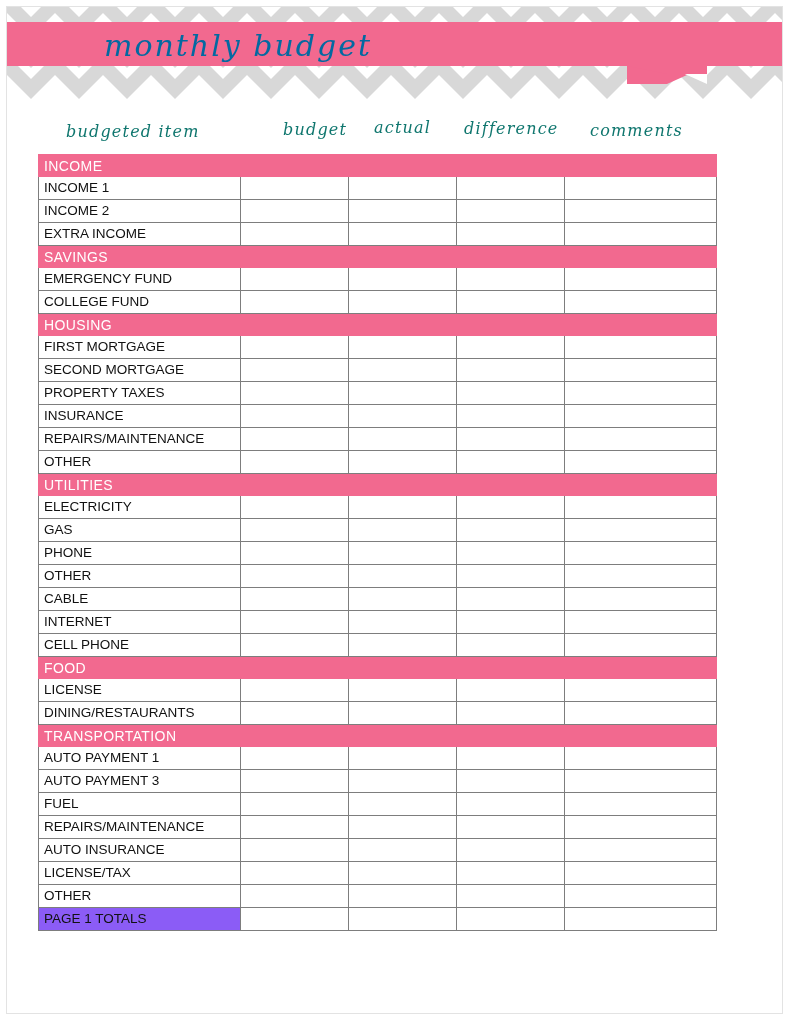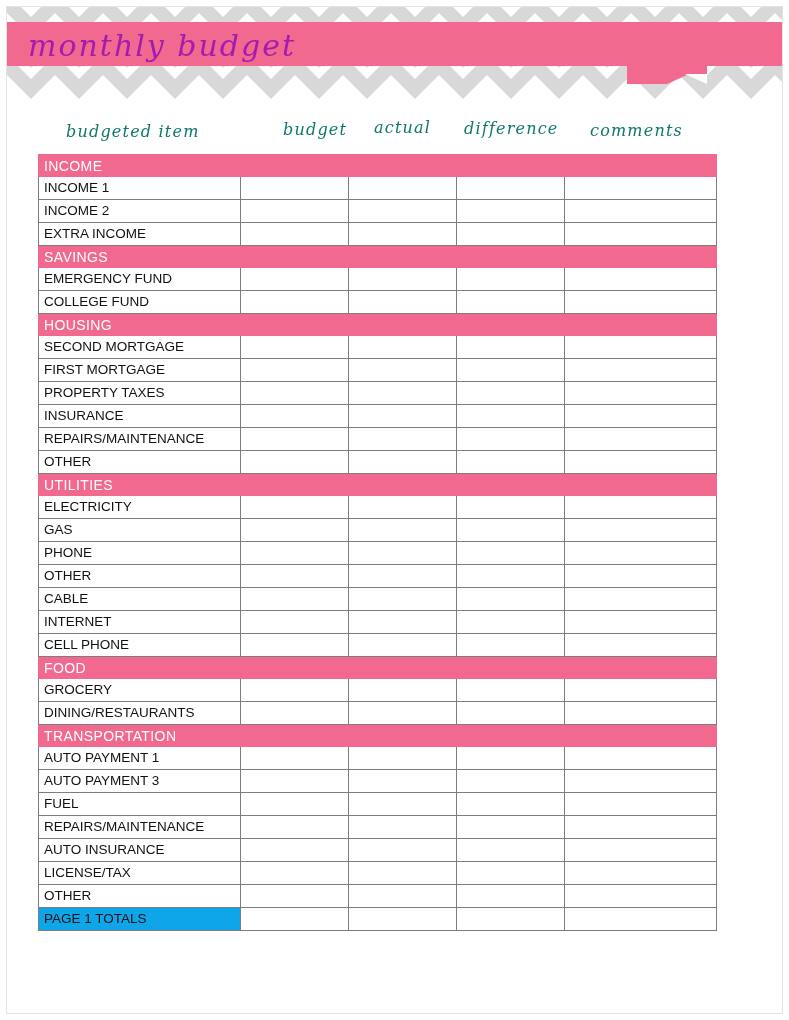--- a/index.html
+++ b/index.html
@@ -50,22 +50,23 @@
   .title-text {
     position: absolute;
     left: 28px; top: 24px;
     width: 420px;
     height: 44px;
     line-height: 44px;
     font-family: "DejaVu Serif", serif;
     font-style: italic;
     font-size: 30px;
     letter-spacing: 2px;
-    color: #a21caf;
+    color: #0369a1;
     white-space: nowrap;
+    text-align: center;
   }
 
   
   .col-heads {
     position: absolute;
     left: 38px; top: 118px;
     width: 700px; height: 30px;
   }
   .col-head {
     position: absolute;
@@ -110,21 +111,21 @@
   }
   table.budget tr.section td {
     background: #f2698f;
     color: #ffffff;
     border: 1px solid #f2698f;
     font-size: 14px;
     letter-spacing: 0.4px;
     height: 22px;
   }
   table.budget tr.totals td.total-label {
-    background: #0ea5e9;
+    background: #8b5cf6;
     color: #111;
     font-size: 13.5px;
   }
   td.cell-empty { background: #fff; }
 </style>
 </head>
 <body>
 
 <div class="page">
 
@@ -260,34 +261,34 @@
           <td>COLLEGE FUND</td>
           <td class="cell-empty"></td>
           <td class="cell-empty"></td>
           <td class="cell-empty"></td>
           <td class="cell-empty"></td>
         </tr>
         <tr class="section">
           <td colspan="5">HOUSING</td>
         </tr>
         <tr class="item">
+          <td>FIRST MORTGAGE</td>
+          <td class="cell-empty"></td>
+          <td class="cell-empty"></td>
+          <td class="cell-empty"></td>
+          <td class="cell-empty"></td>
+        </tr>
+        <tr class="item">
           <td>SECOND MORTGAGE</td>
           <td class="cell-empty"></td>
           <td class="cell-empty"></td>
           <td class="cell-empty"></td>
           <td class="cell-empty"></td>
         </tr>
         <tr class="item">
-          <td>FIRST MORTGAGE</td>
-          <td class="cell-empty"></td>
-          <td class="cell-empty"></td>
-          <td class="cell-empty"></td>
-          <td class="cell-empty"></td>
-        </tr>
-        <tr class="item">
           <td>PROPERTY TAXES</td>
           <td class="cell-empty"></td>
           <td class="cell-empty"></td>
           <td class="cell-empty"></td>
           <td class="cell-empty"></td>
         </tr>
         <tr class="item">
           <td>INSURANCE</td>
           <td class="cell-empty"></td>
           <td class="cell-empty"></td>
@@ -357,21 +358,21 @@
           <td>CELL PHONE</td>
           <td class="cell-empty"></td>
           <td class="cell-empty"></td>
           <td class="cell-empty"></td>
           <td class="cell-empty"></td>
         </tr>
         <tr class="section">
           <td colspan="5">FOOD</td>
         </tr>
         <tr class="item">
-          <td>GROCERY</td>
+          <td>LICENSE</td>
           <td class="cell-empty"></td>
           <td class="cell-empty"></td>
           <td class="cell-empty"></td>
           <td class="cell-empty"></td>
         </tr>
         <tr class="item">
           <td>DINING/RESTAURANTS</td>
           <td class="cell-empty"></td>
           <td class="cell-empty"></td>
           <td class="cell-empty"></td>

